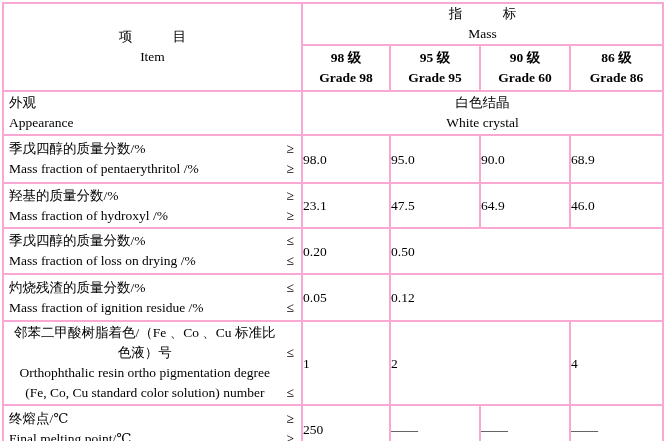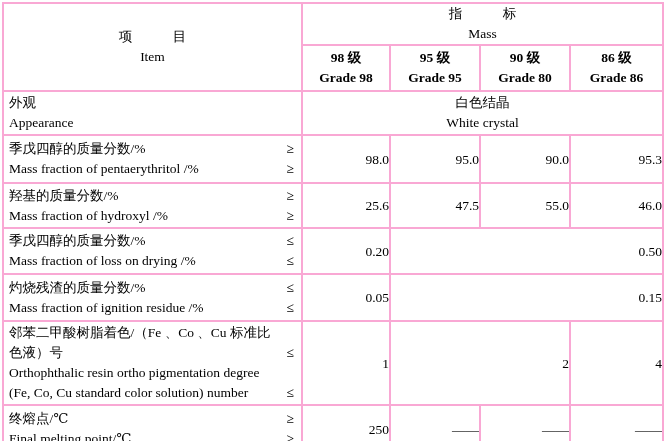--- a/index.html
+++ b/index.html
@@ -39,24 +39,24 @@
   .hdr { text-align: center; }
   .hdr .ln { line-height: 20px; }
 
   .label-cell { padding: 1px 7px 1px 5px; }
   .label-cell .line {
     display: flex;
     justify-content: space-between;
     align-items: flex-end;
     line-height: 20px;
   }
-  .label-cell .txt { text-align: left; }
+  .label-cell .txt { text-align: center; }
   .label-cell .sym { padding-left: 6px; white-space: nowrap; }
 
-  .val { text-align: right; line-height: 19px; }
+  .val { text-align: left; line-height: 19px; }
 </style>
 </head>
 <body>
 
 <table class="spec">
   <colgroup>
     <col style="width:299px">
     <col style="width:88px">
     <col style="width:90px">
     <col style="width:90px">
@@ -78,21 +78,21 @@
     <td class="hdr">
       <div class="ln">98 级</div>
       <div class="ln">Grade 98</div>
     </td>
     <td class="hdr">
       <div class="ln">95 级</div>
       <div class="ln">Grade 95</div>
     </td>
     <td class="hdr">
       <div class="ln">90 级</div>
-      <div class="ln">Grade 80</div>
+      <div class="ln">Grade 60</div>
     </td>
     <td class="hdr">
       <div class="ln">86 级</div>
       <div class="ln">Grade 86</div>
     </td>
   </tr>
 
   <tr class="h-appear">
     <td class="label-cell">
       <div class="line">
@@ -117,37 +117,37 @@
             <span class="sym">≥</span>
           </div>
       <div class="line">
             <span class="txt">Mass fraction of pentaerythritol /%</span>
             <span class="sym">≥</span>
           </div>
     </td>
     <td class="val">98.0</td>
     <td class="val">95.0</td>
     <td class="val">90.0</td>
-    <td class="val">95.3</td>
+    <td class="val">68.9</td>
   </tr>
 
   <tr class="h-hydrox">
     <td class="label-cell">
       <div class="line">
             <span class="txt">羟基的质量分数/%</span>
             <span class="sym">≥</span>
           </div>
       <div class="line">
             <span class="txt">Mass fraction of hydroxyl /%</span>
             <span class="sym">≥</span>
           </div>
     </td>
-    <td class="val">25.6</td>
+    <td class="val">23.1</td>
     <td class="val">47.5</td>
-    <td class="val">55.0</td>
+    <td class="val">64.9</td>
     <td class="val">46.0</td>
   </tr>
 
   <tr class="h-drying">
     <td class="label-cell">
       <div class="line">
             <span class="txt">季戊四醇的质量分数/%</span>
             <span class="sym">≤</span>
           </div>
       <div class="line">
@@ -164,21 +164,21 @@
       <div class="line">
             <span class="txt">灼烧残渣的质量分数/%</span>
             <span class="sym">≤</span>
           </div>
       <div class="line">
             <span class="txt">Mass fraction of ignition residue /%</span>
             <span class="sym">≤</span>
           </div>
     </td>
     <td class="val">0.05</td>
-    <td colspan="3" class="val">0.15</td>
+    <td colspan="3" class="val">0.12</td>
   </tr>
 
   <tr class="h-pigment">
     <td class="label-cell">
       <div class="line">
             <span class="txt">邻苯二甲酸树脂着色/（Fe 、Co 、Cu 标准比色液）号</span>
             <span class="sym">≤</span>
           </div>
       <div class="line">
             <span class="txt">Orthophthalic resin ortho pigmentation degree (Fe, Co, Cu standard color solution) number</span>

